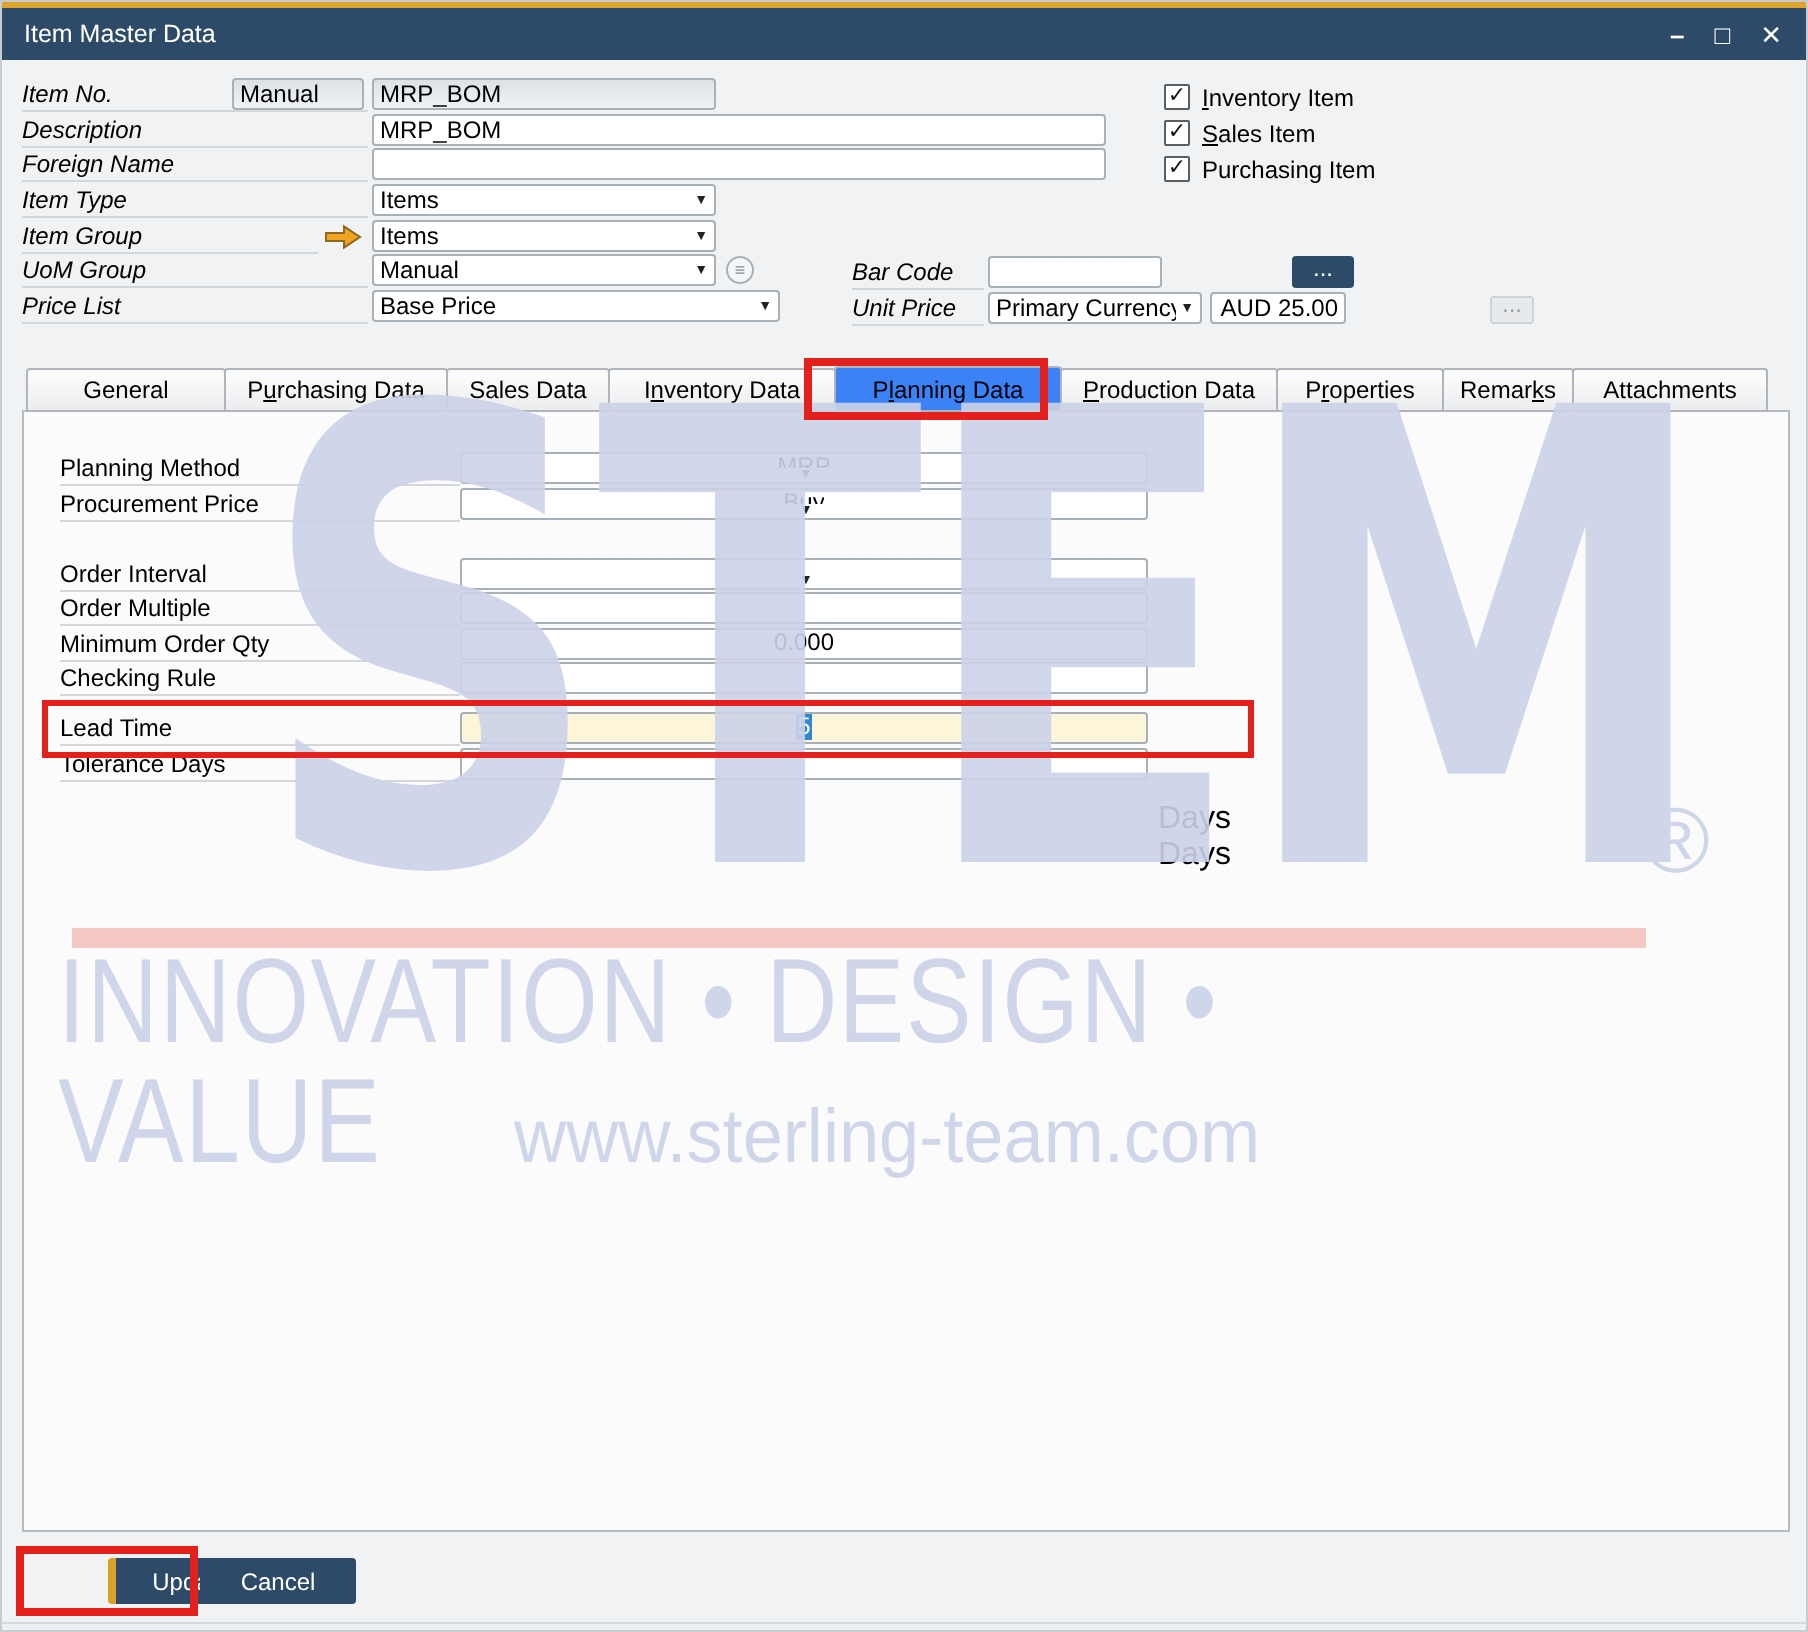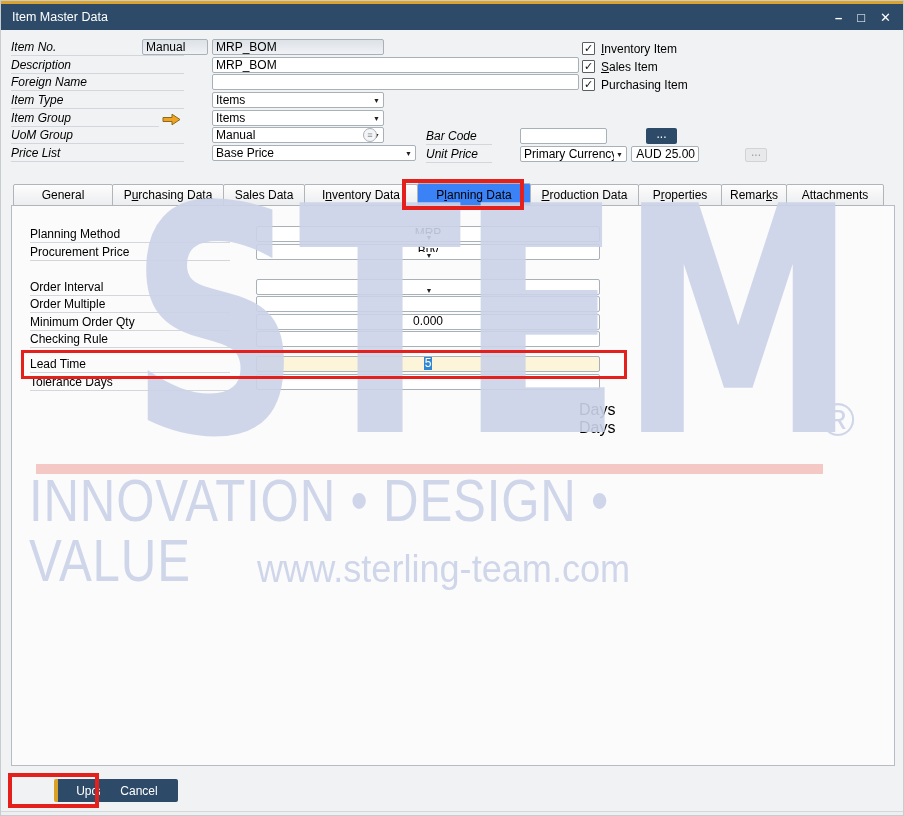--- a/index.html
+++ b/index.html
@@ -22,21 +22,21 @@
   .win-controls span { font-size:13px; line-height:13px; color:#fff; cursor:default; }
   .win-controls .min { font-weight:bold; letter-spacing:0; }
 
   
   .lbl { position:absolute; font-size:12px; color:#000; height:16px; line-height:15px; }
   .cell-line { border-bottom:1px solid #D3D7DB;font-style:italic; }
   .field {
     position:absolute; height:16px; background:#fff;
     border:1px solid #A8B0B8; border-radius:2px;
     font-size:12px; padding:0 3px; display:flex; align-items:center;
-    overflow:hidden; white-space:nowrap;margin-left:26px;
+    overflow:hidden; white-space:nowrap;
   }
   .field .val { flex:1; overflow:hidden; white-space:nowrap; line-height:13px; }
   .field .arr { margin-left:2px; font-size:7px; color:#222; flex:0 0 auto; }
   .field.gray { background:linear-gradient(#DDE2E7,#F0F2F5); }
   .field.right .val { text-align:right; }
   .field.cream { background:#FDF5DA; }
   .sel { background:#2F86D2; color:#fff; padding:0 1px; }
 
   
   .cbrow { position:absolute; display:flex; align-items:center; gap:6px; height:15px; }

